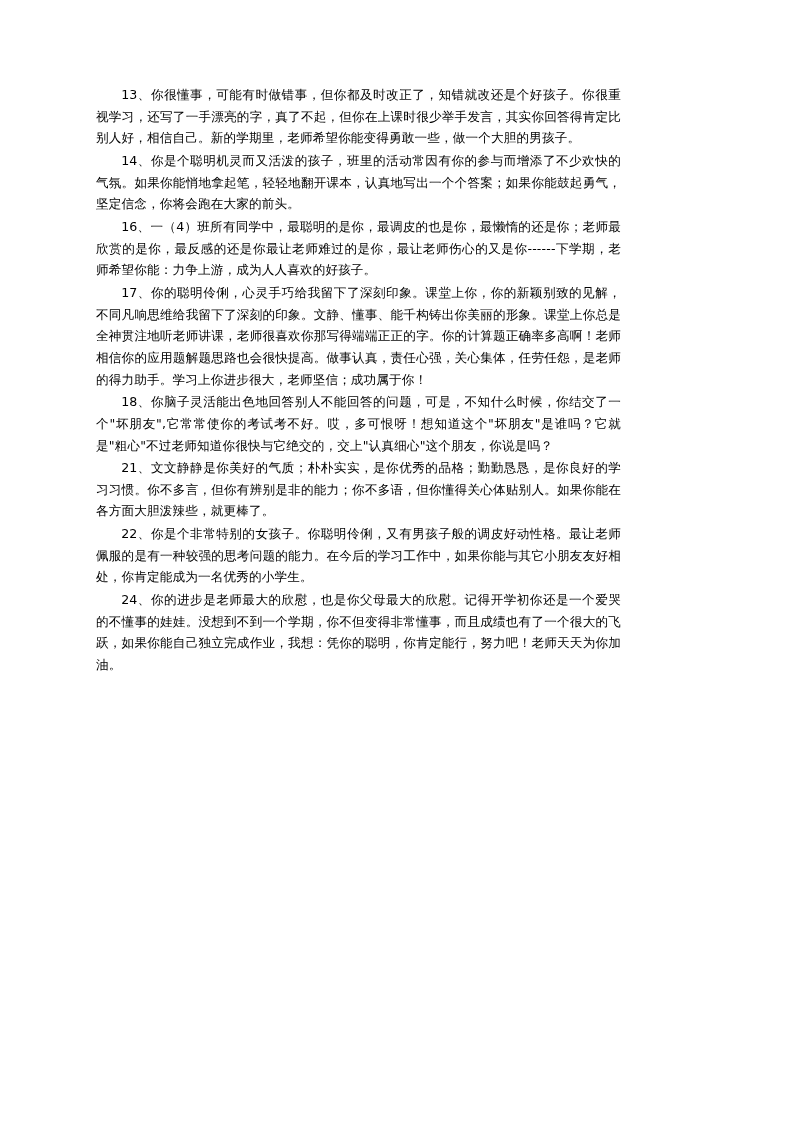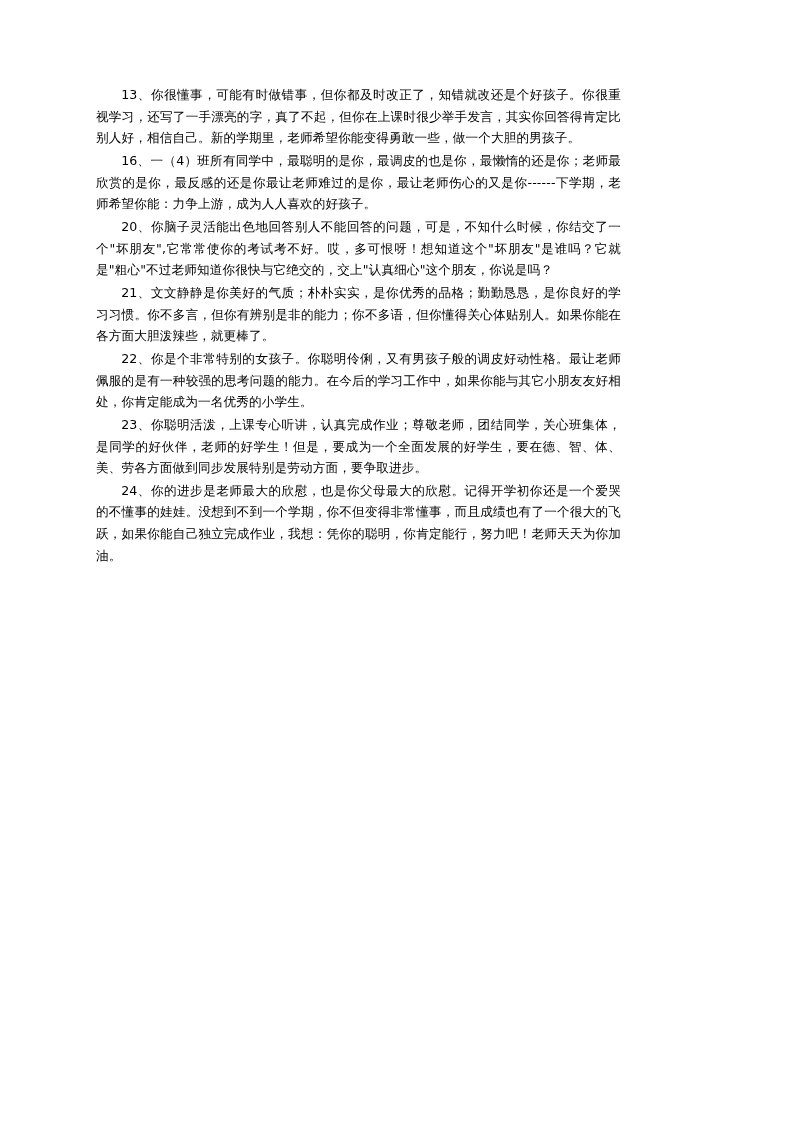--- a/index.html
+++ b/index.html
@@ -34,20 +34,21 @@
     text-indent: 2em;
     text-align: justify;
   }
 </style>
 </head>
 <body>
 
 <div class="page">
   <div class="doc-body">
     <p class="para">13、你很懂事，可能有时做错事，但你都及时改正了，知错就改还是个好孩子。你很重视学习，还写了一手漂亮的字，真了不起，但你在上课时很少举手发言，其实你回答得肯定比别人好，相信自己。新的学期里，老师希望你能变得勇敢一些，做一个大胆的男孩子。</p>
+    <p class="para">14、你是个聪明机灵而又活泼的孩子，班里的活动常因有你的参与而增添了不少欢快的气氛。如果你能悄地拿起笔，轻轻地翻开课本，认真地写出一个个答案；如果你能鼓起勇气，坚定信念，你将会跑在大家的前头。</p>
     <p class="para">16、一（4）班所有同学中，最聪明的是你，最调皮的也是你，最懒惰的还是你；老师最欣赏的是你，最反感的还是你最让老师难过的是你，最让老师伤心的又是你------下学期，老师希望你能：力争上游，成为人人喜欢的好孩子。</p>
-    <p class="para">20、你脑子灵活能出色地回答别人不能回答的问题，可是，不知什么时候，你结交了一个"坏朋友",它常常使你的考试考不好。哎，多可恨呀！想知道这个"坏朋友"是谁吗？它就是"粗心"不过老师知道你很快与它绝交的，交上"认真细心"这个朋友，你说是吗？</p>
+    <p class="para">17、你的聪明伶俐，心灵手巧给我留下了深刻印象。课堂上你，你的新颖别致的见解，不同凡响思维给我留下了深刻的印象。文静、懂事、能千构铸出你美丽的形象。课堂上你总是全神贯注地听老师讲课，老师很喜欢你那写得端端正正的字。你的计算题正确率多高啊！老师相信你的应用题解题思路也会很快提高。做事认真，责任心强，关心集体，任劳任怨，是老师的得力助手。学习上你进步很大，老师坚信；成功属于你！</p>
+    <p class="para">18、你脑子灵活能出色地回答别人不能回答的问题，可是，不知什么时候，你结交了一个"坏朋友",它常常使你的考试考不好。哎，多可恨呀！想知道这个"坏朋友"是谁吗？它就是"粗心"不过老师知道你很快与它绝交的，交上"认真细心"这个朋友，你说是吗？</p>
     <p class="para">21、文文静静是你美好的气质；朴朴实实，是你优秀的品格；勤勤恳恳，是你良好的学习习惯。你不多言，但你有辨别是非的能力；你不多语，但你懂得关心体贴别人。如果你能在各方面大胆泼辣些，就更棒了。</p>
     <p class="para">22、你是个非常特别的女孩子。你聪明伶俐，又有男孩子般的调皮好动性格。最让老师佩服的是有一种较强的思考问题的能力。在今后的学习工作中，如果你能与其它小朋友友好相处，你肯定能成为一名优秀的小学生。</p>
-    <p class="para">23、你聪明活泼，上课专心听讲，认真完成作业；尊敬老师，团结同学，关心班集体，是同学的好伙伴，老师的好学生！但是，要成为一个全面发展的好学生，要在德、智、体、美、劳各方面做到同步发展特别是劳动方面，要争取进步。</p>
     <p class="para">24、你的进步是老师最大的欣慰，也是你父母最大的欣慰。记得开学初你还是一个爱哭的不懂事的娃娃。没想到不到一个学期，你不但变得非常懂事，而且成绩也有了一个很大的飞跃，如果你能自己独立完成作业，我想：凭你的聪明，你肯定能行，努力吧！老师天天为你加油。</p>
   </div>
 </div>
 
 </body></html>

